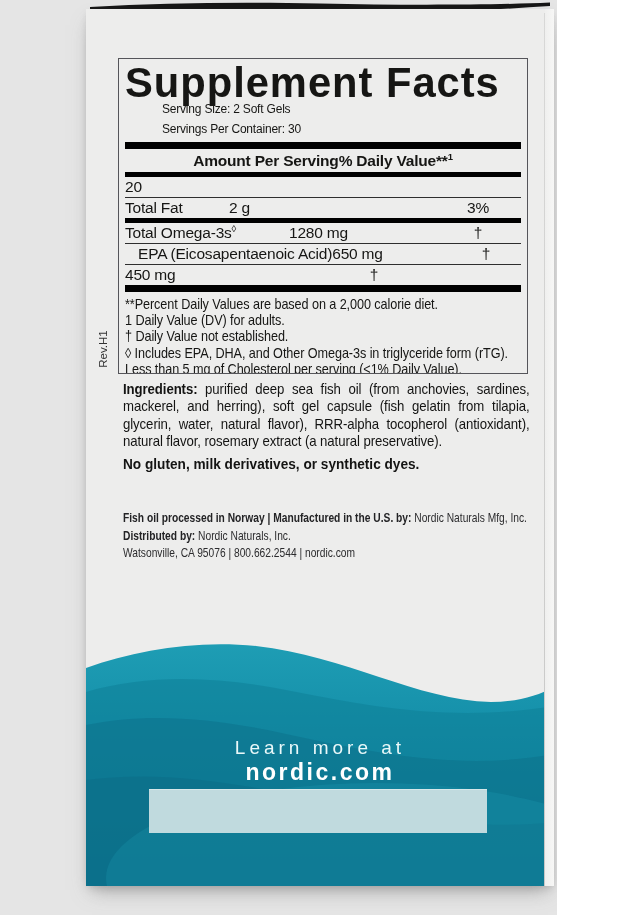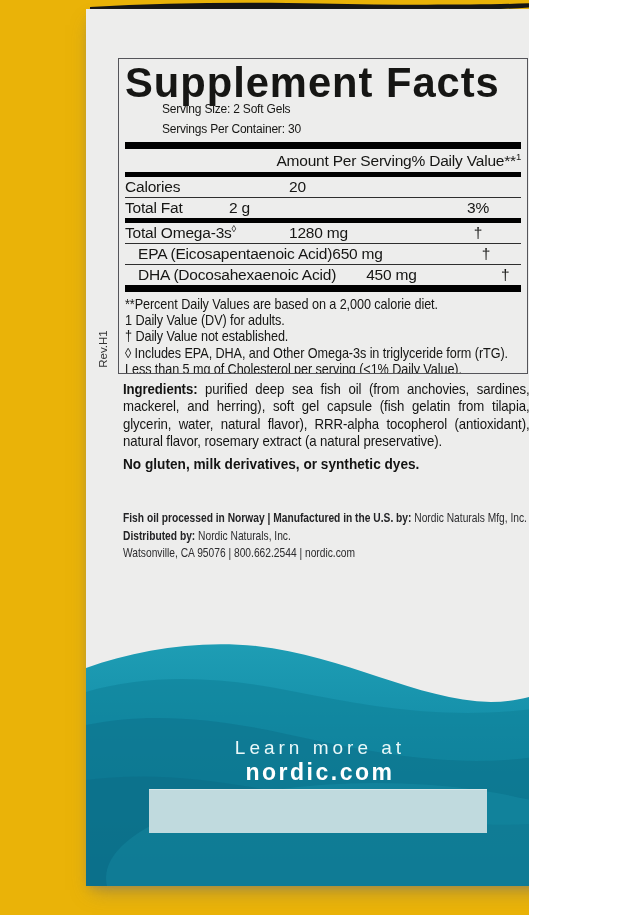--- a/index.html
+++ b/index.html
@@ -1,34 +1,34 @@
 <!DOCTYPE html>
 <html><head>
 <meta charset="utf-8">
 <style>
   html,body{margin:0;padding:0;background:#fff;}
-  .stage{position:relative;width:505px;height:915px;background:#eab308;overflow:hidden;
-         font-family:"Liberation Sans",sans-serif;color:#141413;padding-left:24px;}
+  .stage{position:relative;width:557px;height:915px;background:#e5e5e5;overflow:hidden;
+         font-family:"Liberation Sans",sans-serif;color:#141413;}
   
   .box{position:absolute;left:86px;top:9px;width:468px;height:877px;background:#ededec;
        box-shadow:0 10px 18px -6px rgba(105,105,105,.55),0 3px 7px -2px rgba(130,130,130,.35);}
   .box .edge-line{position:absolute;top:4px;bottom:0;right:9px;width:1px;
        background:linear-gradient(#d8d8d7,#c7c7c6);}
   .box .edge-strip{position:absolute;top:0;bottom:0;right:0;width:9px;
        background:linear-gradient(90deg,#efefee,#f7f7f6);}
   .box-top{position:absolute;left:86px;top:0;width:468px;height:18px;}
   
   .facts{position:absolute;left:32px;top:49px;width:410px;height:316px;border:1.5px solid #55555a;
          padding:2px 6px 0;box-sizing:border-box;overflow:hidden;color:#161614;}
   .f-title{font-size:43px;font-weight:700;letter-spacing:1px;line-height:36px;white-space:nowrap;
            transform:scaleX(.97);transform-origin:0 50%;padding-top:3px;}
   .f-serv{font-size:12px;line-height:19.5px;letter-spacing:-.2px;margin-left:37px;}
   .bar-a{height:7px;background:#000;margin-top:3px;}
-  .f-hdr{display:flex;justify-content:flex-end;align-items:flex-end;font-size:15.5px;
-         font-weight:400;line-height:16px;padding:4px 0 3px;letter-spacing:-.2px;}
+  .f-hdr{display:flex;justify-content:center;align-items:flex-end;font-size:15.5px;
+         font-weight:700;line-height:16px;padding:4px 0 3px;letter-spacing:-.2px;}
   .bar-b{height:4.5px;background:#000;}
   .bar-c{height:5px;background:#000;}
   .bar-d{height:7px;background:#000;}
   .frow{display:flex;align-items:baseline;font-size:15.5px;line-height:16px;letter-spacing:-.2px;
         padding:2.5px 0 1.5px;border-bottom:1px solid #2e2e2e;}
   .frow.nb{border-bottom:none;gap:30px;}
   .c-name{flex:1;white-space:nowrap;}
   .c-name.ind{padding-left:13px;}
   .c-amt{width:112px;text-align:left;white-space:nowrap;}
   .c-gap{width:34px;}
@@ -72,21 +72,20 @@
       <div class="f-serv">Serving Size: 2 Soft Gels</div>
       <div class="f-serv">Servings Per Container: 30</div>
       <div class="bar-a"></div>
       <div class="f-hdr">
         <span>Amount Per Serving</span>
         <span><span>% Daily Value**</span><sup>1</sup></span>
       </div>
       <div class="bar-b"></div>
 
       <div class="frow">
-        <span class="c-name">Calories</span>
         <span class="c-amt">20</span>
         <span class="c-gap"></span>
         <span class="c-dv"></span>
       </div>
       <div class="frow nb">
         <span class="c-name">Total Fat</span>
         <span class="c-amt">2 g</span>
         <span class="c-gap"></span>
         <span class="c-dv">3%</span>
       </div>
@@ -97,21 +96,20 @@
         <span class="c-gap"></span>
         <span class="c-dv">†</span>
       </div>
       <div class="frow">
         <span class="c-name ind">EPA (Eicosapentaenoic Acid)</span>
         <span class="c-amt">650 mg</span>
         <span class="c-gap"></span>
         <span class="c-dv">†</span>
       </div>
       <div class="frow nb">
-        <span class="c-name ind">DHA (Docosahexaenoic Acid)</span>
         <span class="c-amt">450 mg</span>
         <span class="c-gap"></span>
         <span class="c-dv">†</span>
       </div>
       <div class="bar-d"></div>
 
       <div class="fn">
         <div>**Percent Daily Values are based on a 2,000 calorie diet.</div>
         <div>1 Daily Value (DV) for adults.</div>
         <div>† Daily Value not established.</div>

